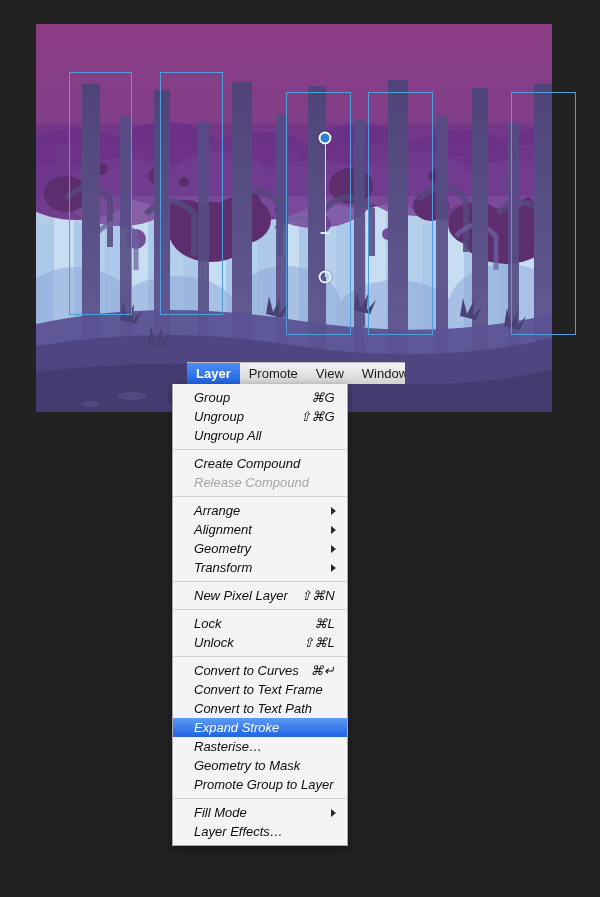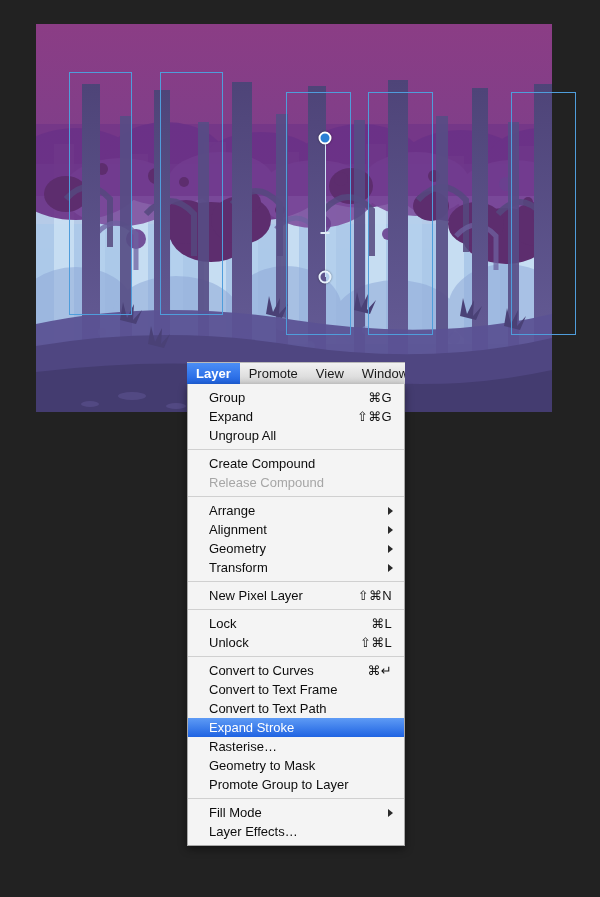--- a/index.html
+++ b/index.html
@@ -83,28 +83,29 @@
   }
   .mb-item.active {
     background: linear-gradient(to bottom, #4b8ef7 0%, #1f62e0 100%);
     color: #ffffff;
     font-weight: bold;
   }
 
   
   #menu {
     position: absolute;
-    left: 187px; top: 384px;
-    width: 218px;
+    left: 172px; top: 384px;
+    width: 176px;
     background: #f4f4f4;
     border: 1px solid #a8a8a8;
     border-top: none;
     box-shadow: 0 3px 8px rgba(0,0,0,.45);
     padding: 4px 0 4px 0;
     font-size: 13px;
+    font-style: italic;
   }
   .mi {
     position: relative;
     display: flex;
     align-items: center;
     height: 19px;
     padding: 0 10px 0 21px;
     color: #0d0d0d;
     white-space: nowrap;
   }
@@ -332,21 +333,21 @@
   </div>
 
   <div id="menu">
 
     <div class="mi">
       <span class="label">Group</span>
       <span class="spacer"></span>
       <span class="shortcut">⌘G</span>
     </div>
     <div class="mi">
-      <span class="label">Expand</span>
+      <span class="label">Ungroup</span>
       <span class="spacer"></span>
       <span class="shortcut">⇧⌘G</span>
     </div>
     <div class="mi">
       <span class="label">Ungroup All</span>
       <span class="spacer"></span>
       <span class="shortcut"></span>
     </div>
 
     <div class="sep"></div>

